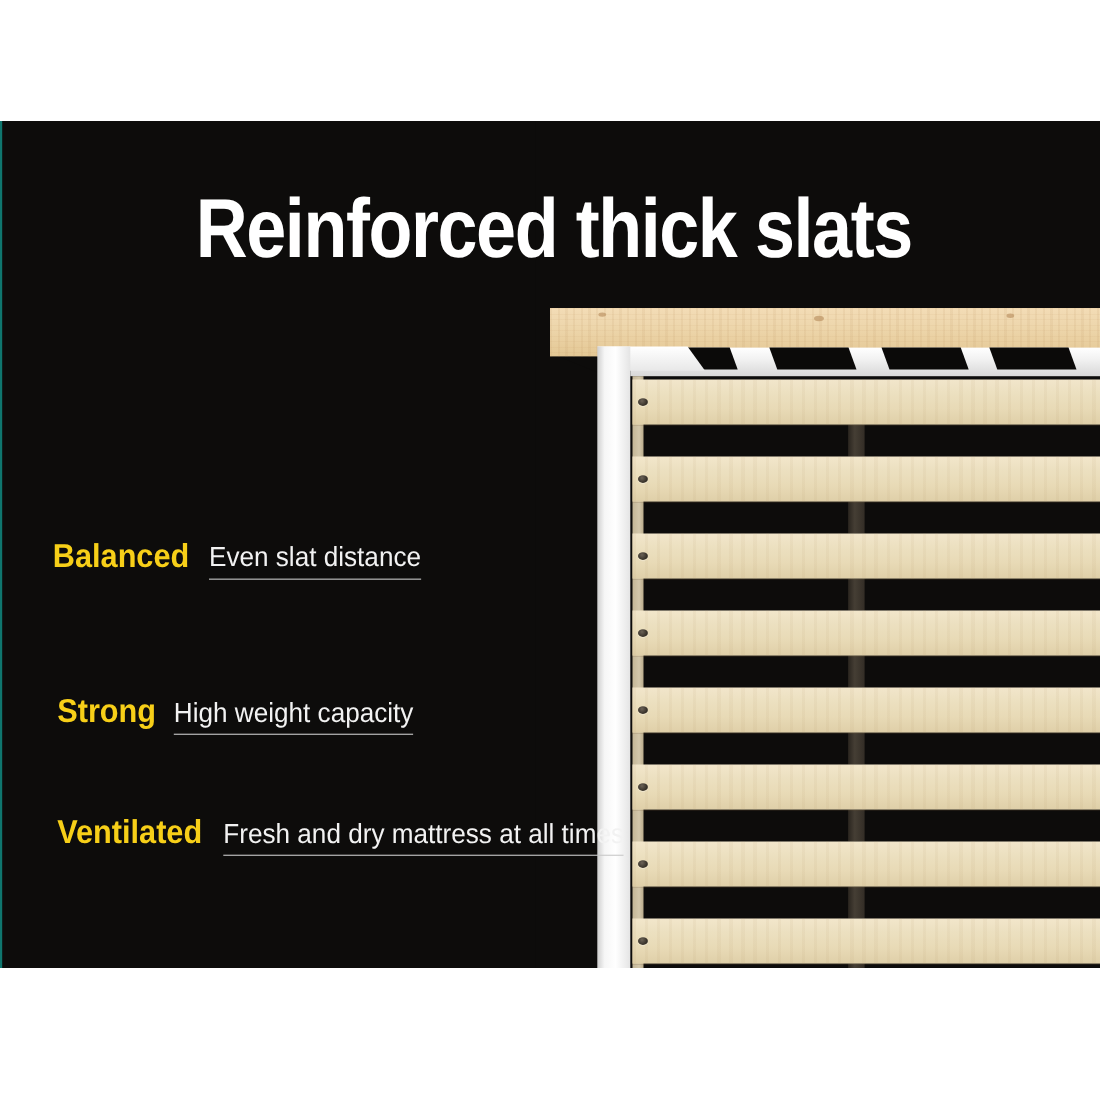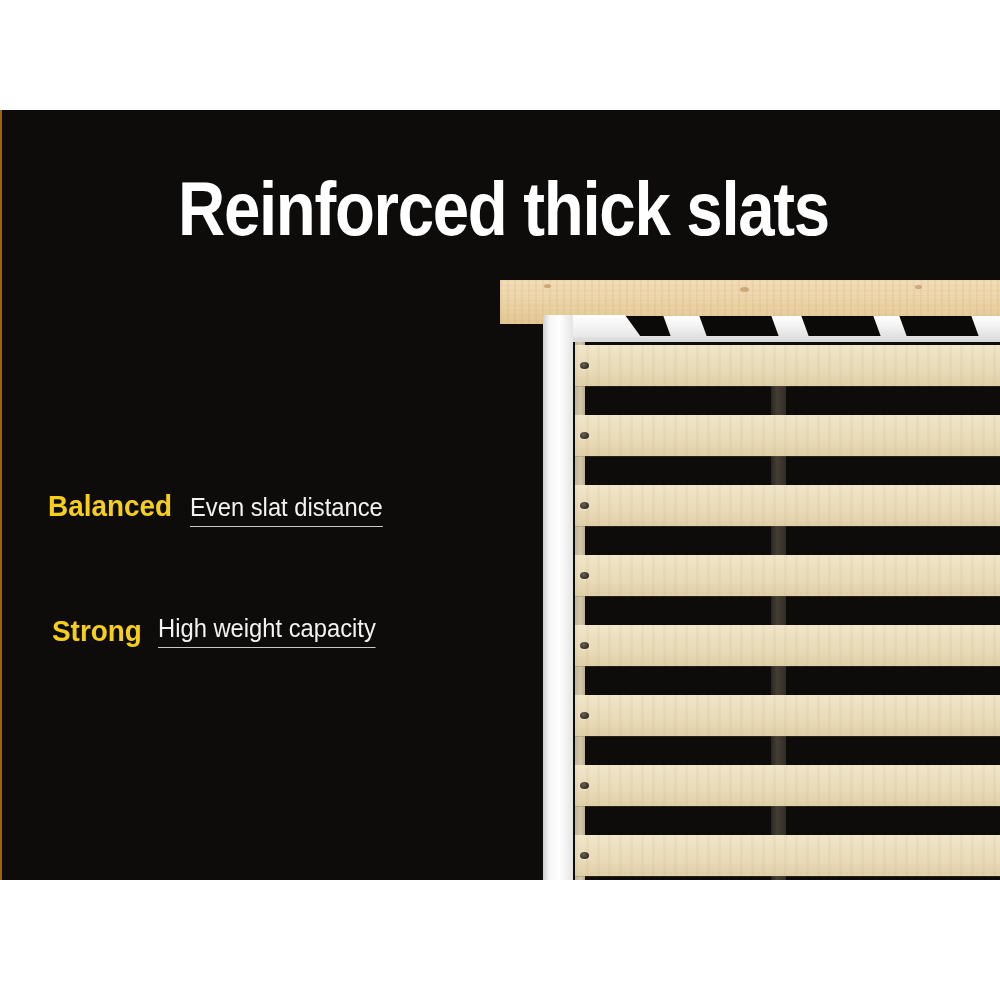--- a/index.html
+++ b/index.html
@@ -1,18 +1,18 @@
 <!DOCTYPE html>
 <html><head>
 <meta charset="utf-8">
 <style>
   html,body{margin:0;padding:0;background:#ffffff;}
   body{width:1000px;height:1000px;overflow:hidden;font-family:"Liberation Sans",sans-serif;}
 
-  #canvas{position:relative;width:1000px;height:1000px;background:#a16207;}
+  #canvas{position:relative;width:1000px;height:1000px;background:#0f766e;}
 
   
   .panel{
     position:absolute;left:2px;top:110px;width:998px;height:770px;
     background:#0d0c0b;overflow:hidden;
   }
 
   
   .title{
     position:absolute;left:178px;top:166px;
@@ -43,21 +43,21 @@
     margin-left:9px;
     padding-bottom:4px;
     border-bottom:1.6px solid #c9c9c9;
     transform:scaleX(.95);
     transform-origin:left bottom;
     display:inline-block;
   }
 
   #feat0{left:52px;top:365px;}
   #feat1{left:48px;top:489px;}
-  #feat2{left:52px;top:614px;align-items:flex-end;}
+  #feat2{left:52px;top:630px;}
   #feat3{left:52px;top:740px;}
 
   
   .photo{
     position:absolute;left:487px;top:110px;width:513px;height:770px;
     overflow:hidden;background:#0d0c0b;
   }
 
   
   .top-rail{
@@ -195,16 +195,20 @@
   <div class="feat" id="feat1">
     <span class="key">Balanced</span>
     <span class="val">Even slat distance</span>
   </div>
 
   <div class="feat" id="feat2">
     <span class="key">Strong</span>
     <span class="val">High weight capacity</span>
   </div>
 
+  <div class="feat" id="feat3">
+    <span class="key">Ventilated</span>
+    <span class="val">Fresh and dry mattress at all times</span>
+  </div>
 
   <div class="below"></div>
 
 </div>
 
 </body></html>

